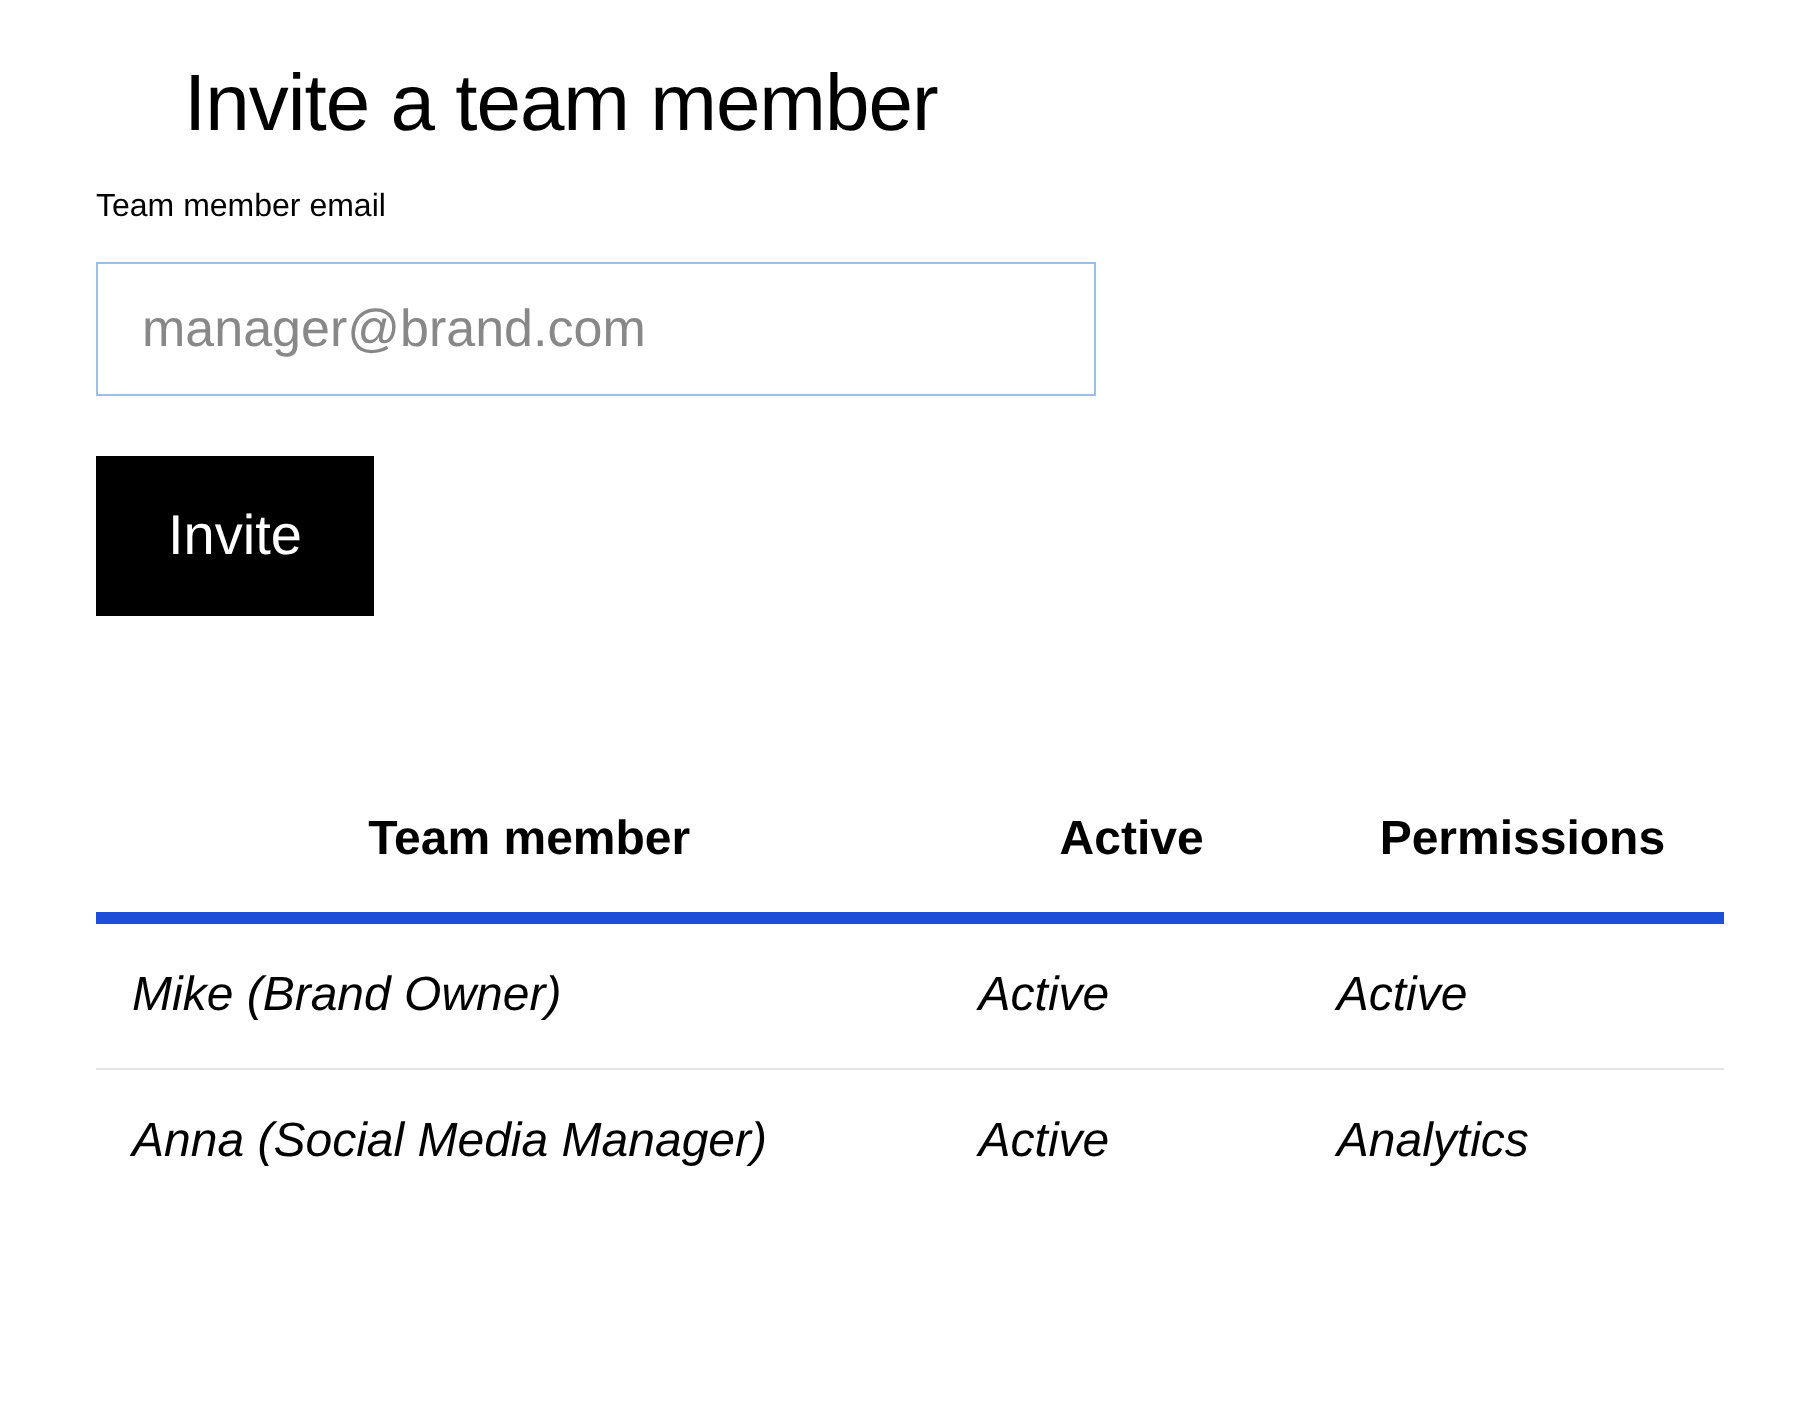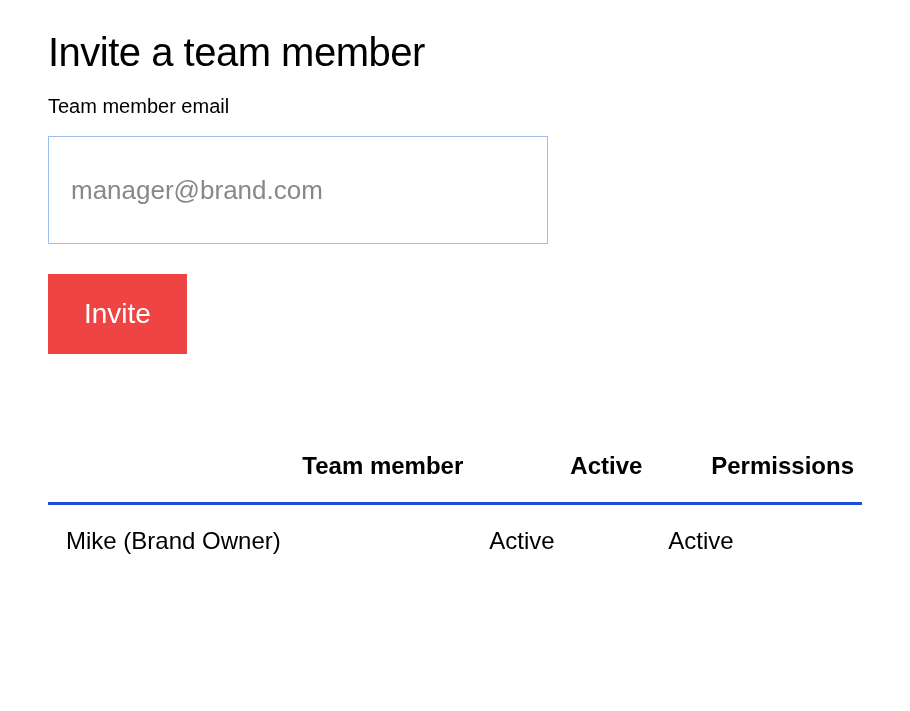--- a/index.html
+++ b/index.html
@@ -12,70 +12,72 @@
       background: #fff;
       padding: 30px 48px;
       width: 910px;
       color: #000;
     }
     h1 {
       font-size: 40px;
       font-weight: 400;
       margin-bottom: 20px;
       letter-spacing: -0.5px;
+      margin-left: 44px;
     }
     .field-label {
-      font-size: 20px;
+      font-size: 16px;
       font-weight: 400;
       margin-bottom: 18px;
       display: block;
     }
     .email-input {
       width: 500px;
-      height: 108px;
+      height: 67px;
       border: 1px solid #9bbfe6;
       padding: 0 22px;
       font-size: 26px;
       font-family: inherit;
       color: #333;
       outline: none;
       display: block;
       margin-bottom: 30px;
     }
     .email-input::placeholder {
       color: #888;
     }
     .invite-btn {
-      background: #ef4444;
+      background: #000000;
       color: #fff;
       border: none;
       font-size: 28px;
       font-weight: 400;
       padding: 24px 36px;
       cursor: pointer;
       font-family: inherit;
       display: block;
     }
     table {
       width: 100%;
       border-collapse: collapse;
       margin-top: 80px;
     }
     thead th {
-      text-align: right;
+      text-align: center;
       font-size: 24px;
       font-weight: 700;
       padding: 18px 8px 22px 18px;
-      border-bottom: 3px solid #1d4ed8;
+      border-bottom: 6px solid #1d4ed8;
     }
     tbody td {
       font-size: 24px;
       font-weight: 400;
       padding: 22px 8px 22px 18px;
       border-bottom: 1px solid #e5e5e5;
+      font-style: italic;
     }
     tbody tr:last-child td {
       border-bottom: none;
     }
     th.col-member, td.col-member { width: 52%; }
     th.col-status, td.col-status { width: 22%; }
     th.col-permissions, td.col-permissions { width: 26%; }
   </style>
 </head>
 <body>
@@ -95,14 +97,19 @@
       <th class="col-status">Active</th>
       <th class="col-permissions">Permissions</th>
     </tr>
   </thead>
   <tbody>
     <tr>
       <td class="col-member">Mike (Brand Owner)</td>
       <td class="col-status">Active</td>
       <td class="col-permissions">Active</td>
     </tr>
+    <tr>
+      <td class="col-member">Anna (Social Media Manager)</td>
+      <td class="col-status">Active</td>
+      <td class="col-permissions">Analytics</td>
+    </tr>
   </tbody>
 </table>
 
 </body></html>

